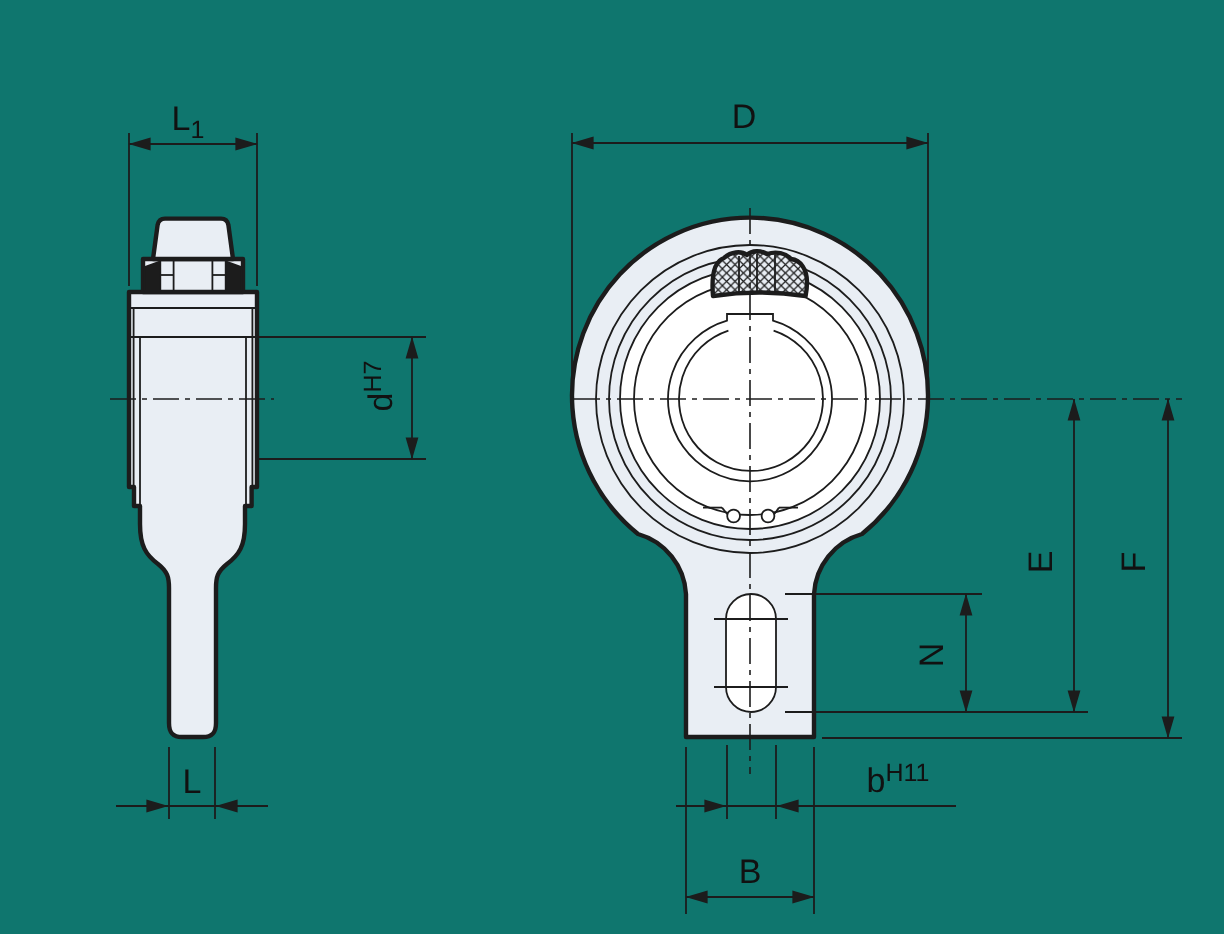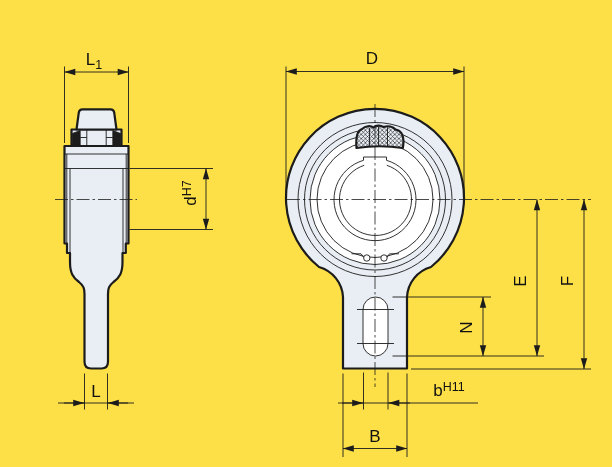--- a/index.html
+++ b/index.html
@@ -1,16 +1,16 @@
 <!DOCTYPE html>
 <html><head>
 <meta charset="utf-8">
 <style>
   html,body{margin:0;padding:0;background:#ffffff;}
-  .canvas{width:612px;height:467px;position:relative;background:#fde047;overflow:hidden;}
+  .canvas{width:612px;height:467px;position:relative;background:#0f766e;overflow:hidden;}
   svg{display:block;}
   .outline{fill:#e9eef4;stroke:#1c1c1c;stroke-width:2.2;stroke-linejoin:round;}
   .thin{stroke:#1c1c1c;stroke-width:0.9;fill:none;}
   .whitefill{fill:#ffffff;stroke:#1c1c1c;stroke-width:0.9;}
   .blk{fill:#1c1c1c;stroke:#1c1c1c;stroke-width:0.8;stroke-linejoin:round;}
   .center{stroke:#1c1c1c;stroke-width:0.8;fill:none;stroke-dasharray:13 3 2.5 3;}
   .dim{stroke:#1c1c1c;stroke-width:0.9;fill:none;}
   .dimtxt{font-family:"Liberation Sans",sans-serif;font-size:17px;fill:#111;text-anchor:middle;}
   .sub{font-size:12.5px;}
 </style>

